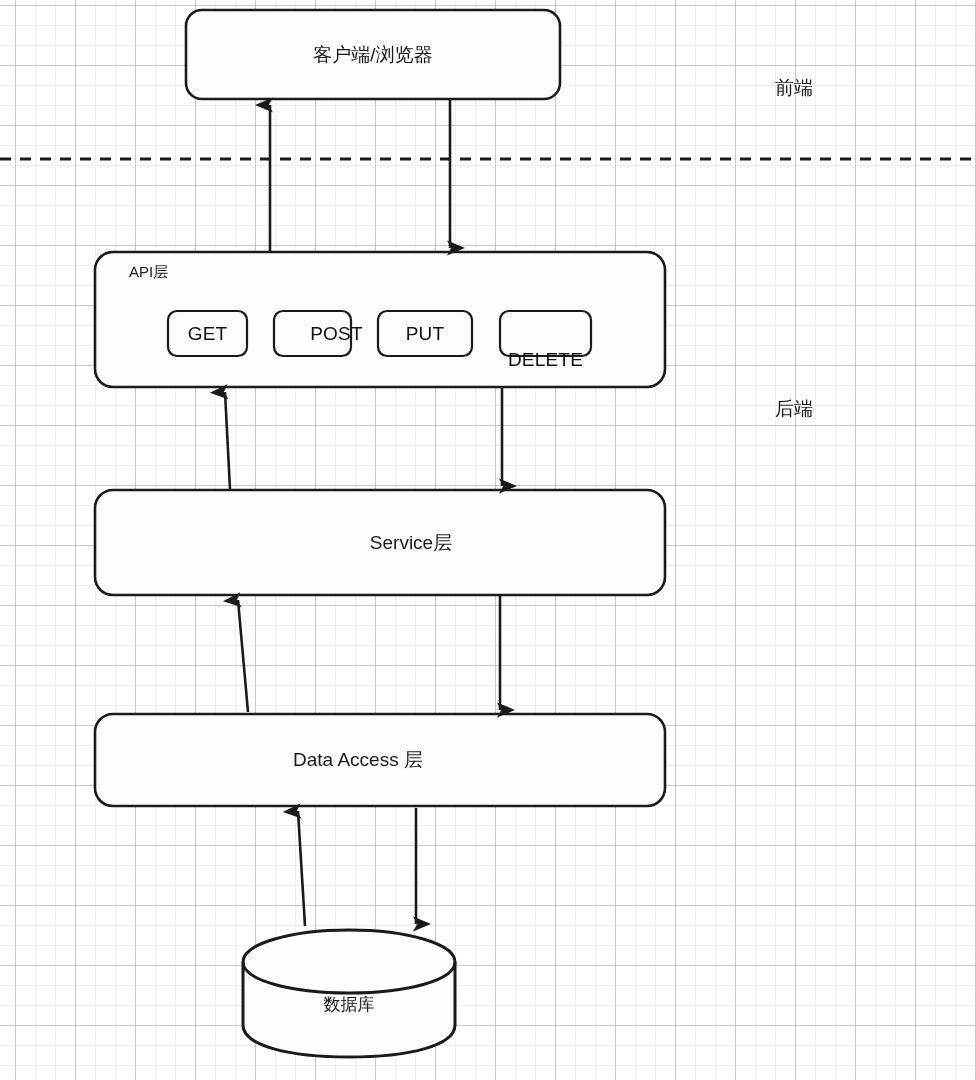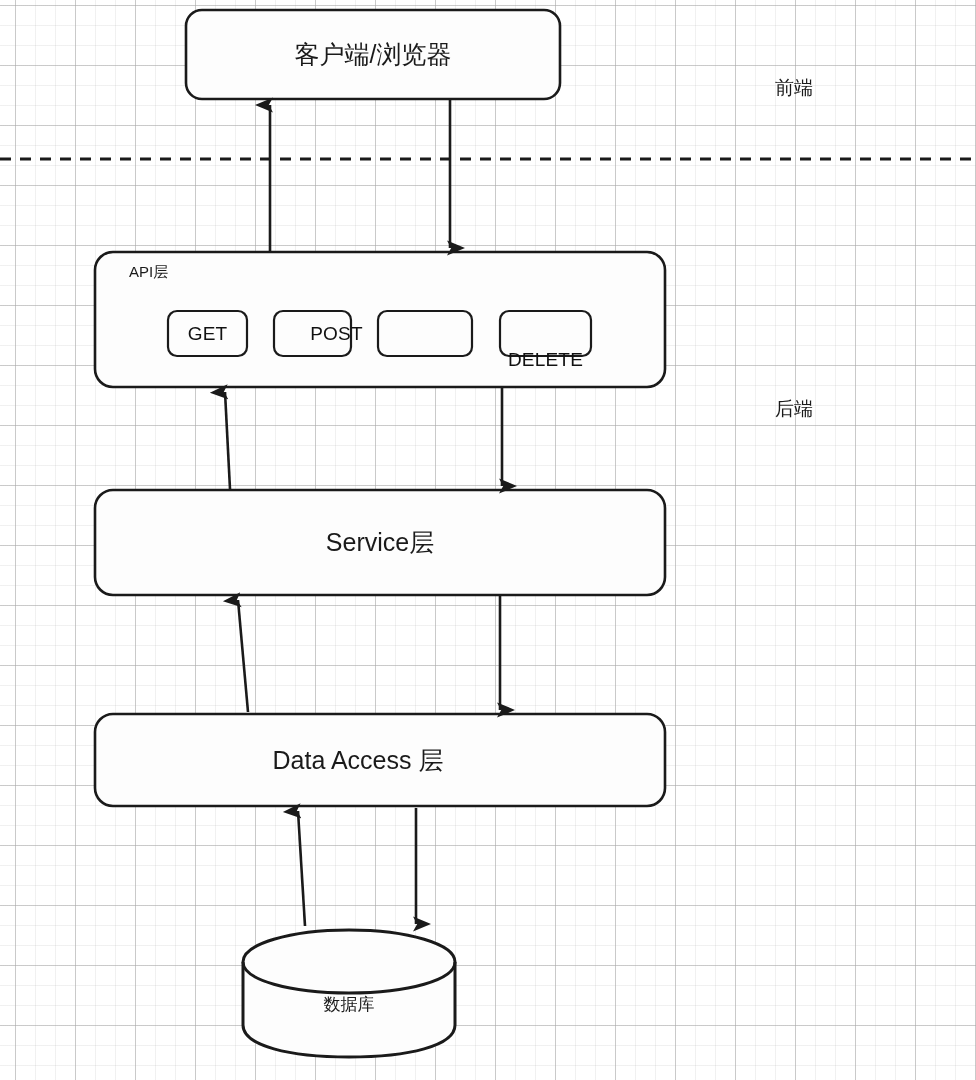--- a/index.html
+++ b/index.html
@@ -33,21 +33,21 @@
   .node-label {
     position: absolute;
     display: flex;
     align-items: center;
     justify-content: center;
     color: #1a1a1a;
     white-space: nowrap;
     pointer-events: none;
   }
   .box-title {
-    font-size: 25px;
+    font-size: 19px;
   }
   .api-caption {
     position: absolute;
     font-size: 15px;
     color: #1a1a1a;
     white-space: nowrap;
   }
   .method-label {
     position: absolute;
     display: flex;
@@ -120,23 +120,24 @@
     <line x1="305" y1="926" x2="298" y2="811" stroke="#1a1a1a" stroke-width="2.6" marker-end="url(#arrow-up)"></line>
     <line x1="416" y1="808" x2="416" y2="924" stroke="#1a1a1a" stroke-width="2.6" marker-end="url(#arrow-up)"></line>
   </svg>
 
   <div class="node-label box-title" style="left:186px; top:10px; width:374px; height:89px;">客户端/浏览器</div>
 
   <div class="api-caption" style="left:129px; top:263px;">API层</div>
 
   <div class="method-label" style="left:168px; top:311px; width:79px; height:45px;">GET</div>
   <div class="method-label" style="left:274px; top:311px; width:77px; height:45px;padding-left:24px;">POST</div>
+  <div class="method-label" style="left:378px; top:311px; width:94px; height:45px;">PUT</div>
   <div class="method-label" style="left:500px; top:311px; width:91px; height:45px;margin-top:26px;">DELETE</div>
 
-  <div class="node-label box-title" style="left:95px; top:490px; width:570px; height:105px;">Service层</div>
+  <div class="node-label box-title" style="left:95px; top:490px; width:570px; height:105px;padding-left:31px;">Service层</div>
 
   <div class="node-label box-title" style="left:95px; top:714px; width:526px; height:92px;">Data Access 层</div>
 
   <div class="db-label" style="left:243px; top:993px; width:212px; text-align:center;font-family:Liberation Mono, monospace;">数据库</div>
 
   <div class="zone-label" style="left:775px; top:75px;">前端</div>
 
   <div class="zone-label" style="left:775px; top:396px;">后端</div>
 
 </div>

